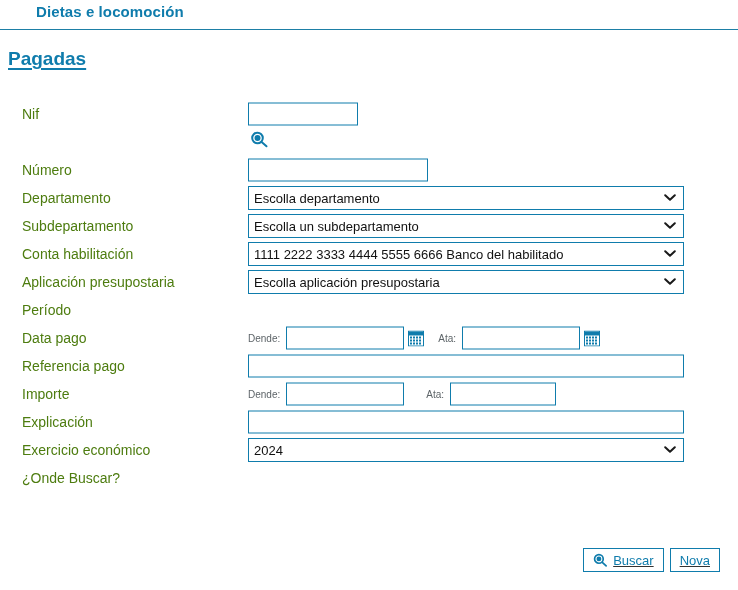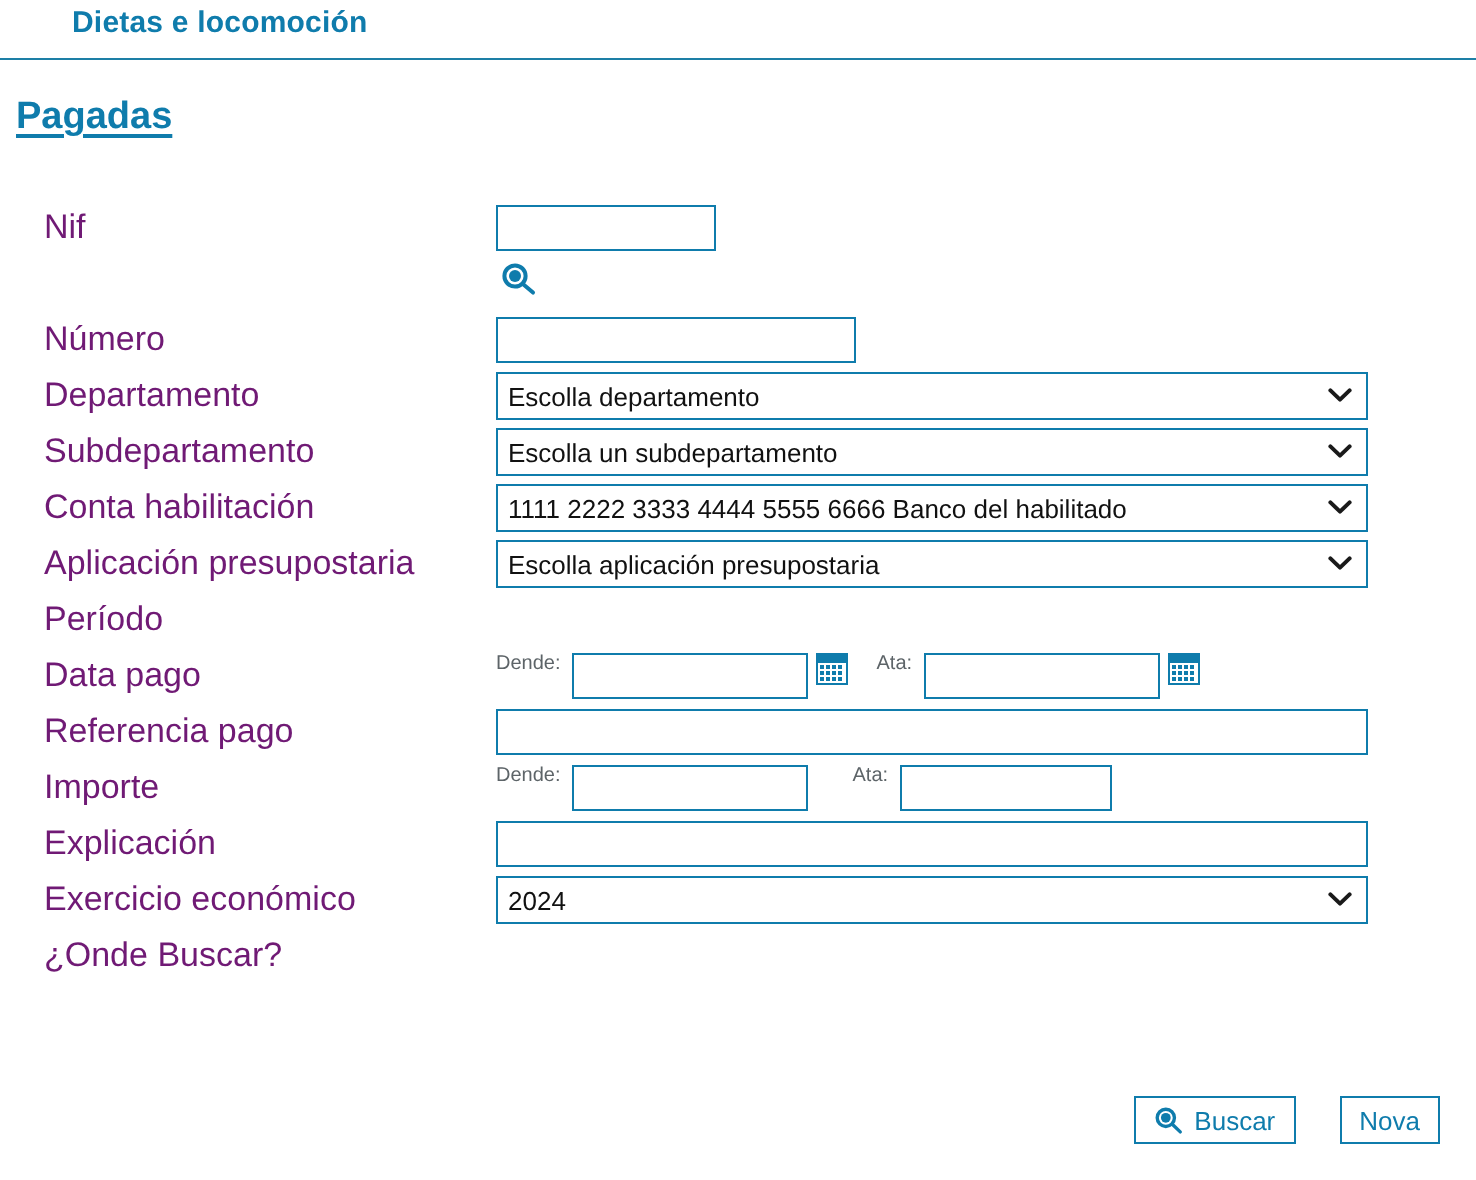--- a/index.html
+++ b/index.html
@@ -62,32 +62,32 @@
   .row {
     position: relative;
     height: 28px;
   }
 
   .label {
     position: absolute;
     left: 22px;
     top: 50%;
     transform: translateY(-50%);
-    color: #701a75;
-    font-size: 17px;
+    color: #4d7c0f;
+    font-size: 14px;
     white-space: nowrap;
   }
 
   .ctl {
     position: absolute;
     left: 248px;
     top: 50%;
     transform: translateY(-50%);
     display: flex;
-    align-items: flex-start;
+    align-items: center;
     gap: 0;
   }
 
   input.txt {
     box-sizing: border-box;
     height: 23px;
     border: 1px solid #0f7cac;
     background: #ffffff;
     font-family: "Liberation Sans", sans-serif;
     font-size: 13px;
@@ -161,22 +161,23 @@
     height: 18px;
     cursor: pointer;
   }
 
   
   .buttons {
     position: absolute;
     right: 18px;
     top: 548px;
     display: flex;
-    gap: 22px;
+    gap: 6px;
     align-items: stretch;
+    text-decoration: underline;
   }
   .btn {
     box-sizing: border-box;
     border: 1px solid #0f7cac;
     background: #ffffff;
     color: #0f7cac;
     font-family: "Liberation Sans", sans-serif;
     font-size: 13px;
     height: 24px;
     padding: 0 9px;

